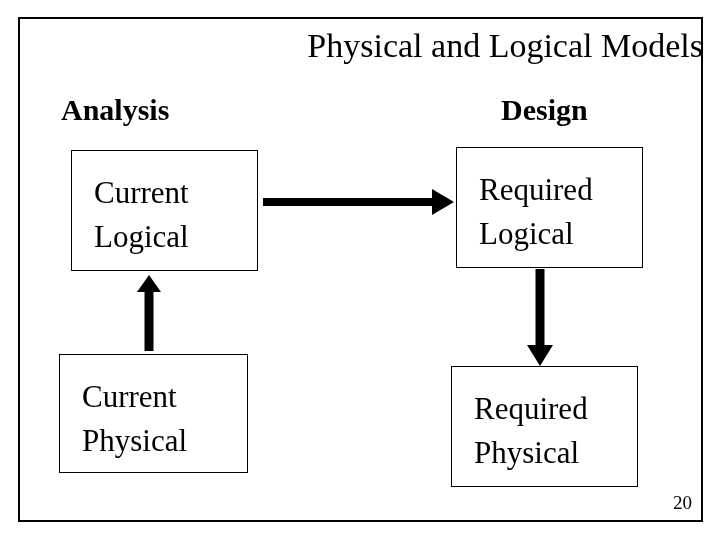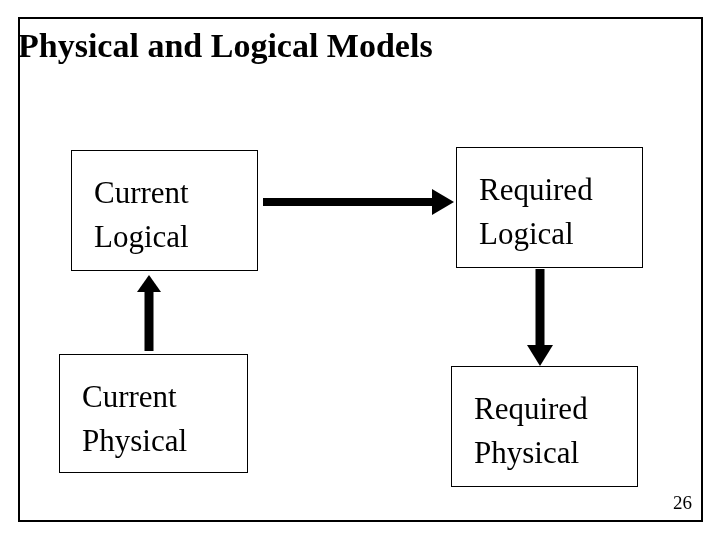--- a/index.html
+++ b/index.html
@@ -24,23 +24,23 @@
     height: 505px;
     border: 2px solid var(--border, #000000);
     box-sizing: border-box;
     background: var(--background, #ffffff);
   }
   .slide-title {
     position: absolute;
     left: 18px;
     top: 26px;
     width: 685px;
-    text-align: left;
+    text-align: right;
     font-size: 34px;
-    font-weight: bold;
+    font-weight: normal;
     line-height: 40px;
     white-space: nowrap;
   }
   .col-header {
     position: absolute;
     top: 92px;
     font-size: 30px;
     font-weight: bold;
     line-height: 36px;
     white-space: nowrap;
@@ -81,21 +81,23 @@
 </style>
 </head>
 <body>
 
 <div id="page" style="--background: #ffffff; --border: #000000; --text: #000000; --arrow: #000000;">
 
   <div class="slide-frame"></div>
 
   <div class="slide-title">Physical and Logical Models</div>
 
+  <div class="col-header left">Analysis</div>
 
+  <div class="col-header right">Design</div>
 
   <div class="box pos-current-logical">
     <div class="box-line">Current</div>
     <div class="box-line">Logical</div>
   </div>
 
   <div class="box pos-required-logical">
     <div class="box-line">Required</div>
     <div class="box-line">Logical</div>
   </div>
@@ -121,15 +123,15 @@
       <rect x="144.5" y="290" width="9" height="61"></rect>
       <polygon points="137,292 161,292 149,275"></polygon>
     </g>
 
     <g fill="#000000">
       <rect x="535.5" y="269" width="9" height="78"></rect>
       <polygon points="527,345 553,345 540,366"></polygon>
     </g>
   </svg>
 
-  <div class="page-number">26</div>
+  <div class="page-number">20</div>
 
 </div>
 
 </body></html>

